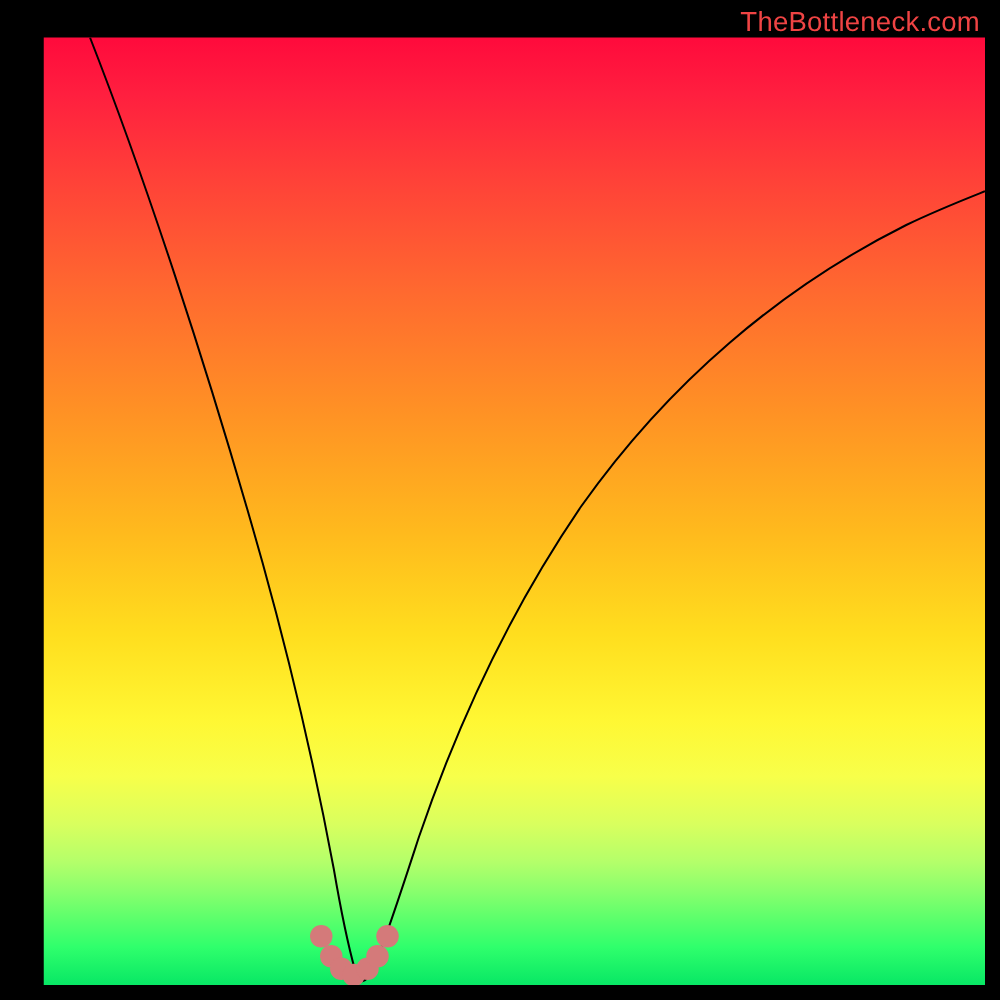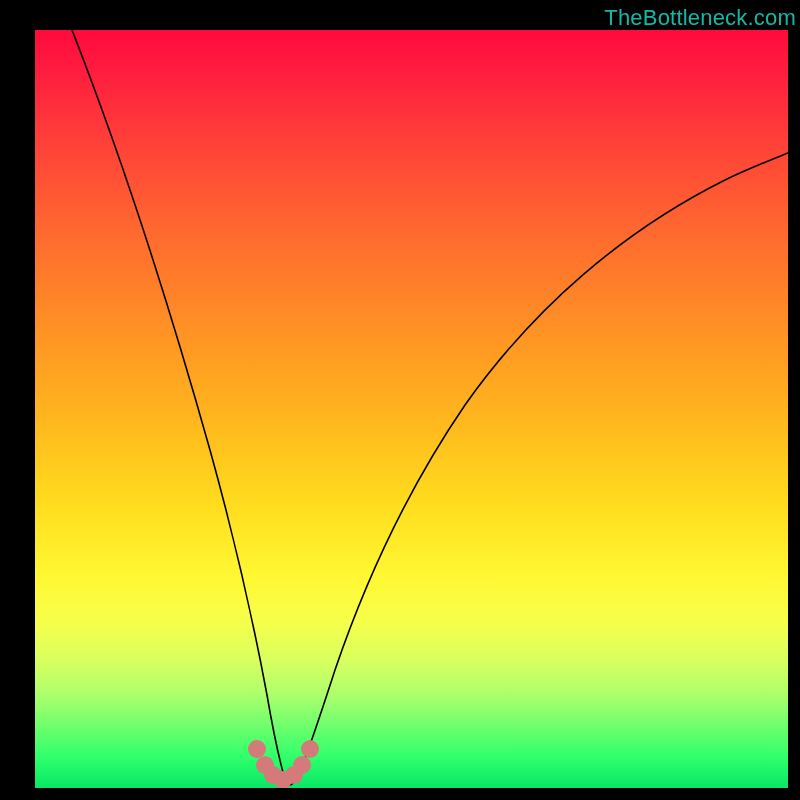--- a/index.html
+++ b/index.html
@@ -46,22 +46,22 @@
   .plot svg {
     position: absolute;
     left: 0;
     top: 0;
     width: 753px;
     height: 758px;
   }
   .watermark {
     position: absolute;
     top: 5px;
-    right: 4px;
-    color: #14b8a6;
+    right: 16px;
+    color: #ef4444;
     font-size: 22px;
     letter-spacing: 0.2px;
     font-weight: 400;
   }
 </style>
 </head>
 <body>
 
 <div class="frame">
 

